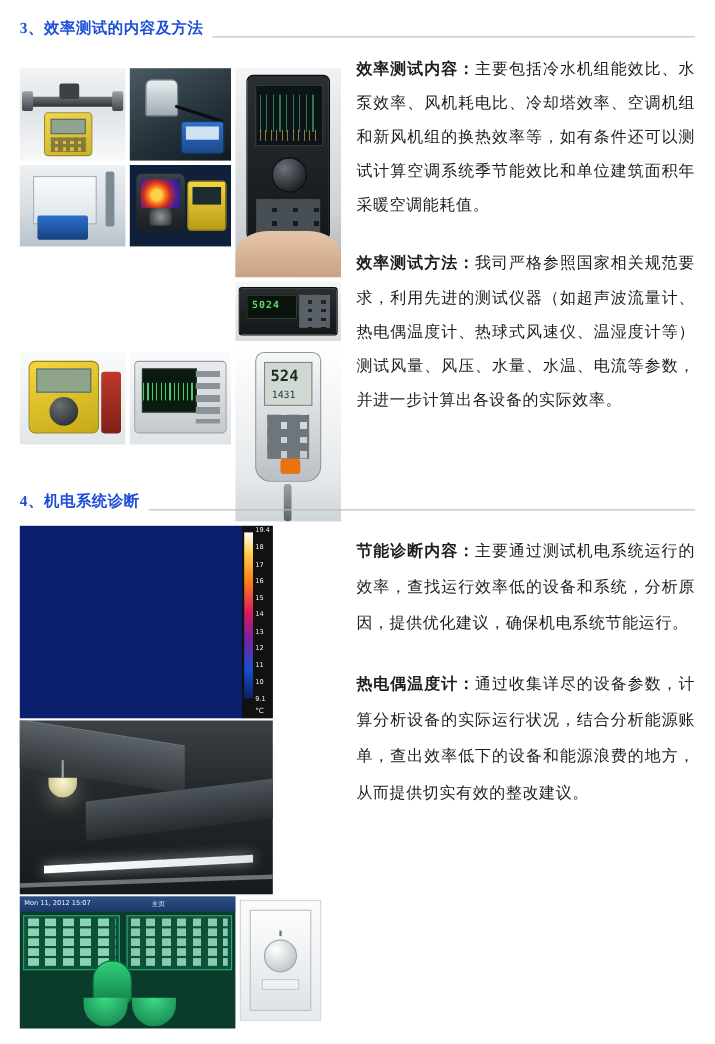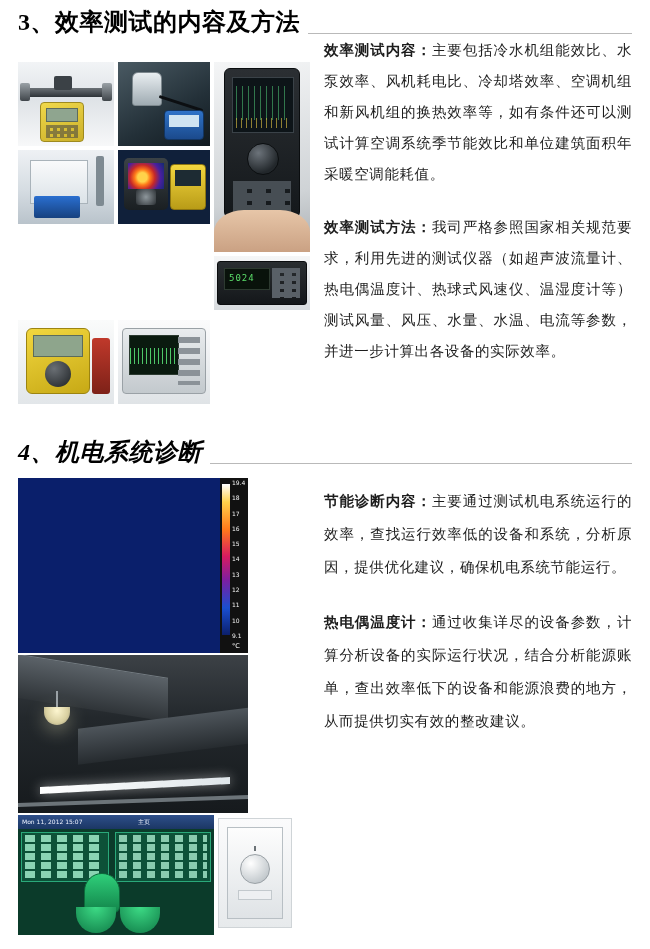--- a/index.html
+++ b/index.html
@@ -18,58 +18,58 @@
   }
 
   
   .section-head {
     position: absolute;
     display: flex;
     align-items: flex-end;
     height: 30px;
   }
   .section-head .htext {
-    font-size: 24px;
+    font-size: 14px;
     font-weight: bold;
-    color: #000000;
+    color: #1d4ed8;
     letter-spacing: 0.5px;
     white-space: nowrap;
     line-height: 1;
     padding-bottom: 4px;
   }
   .section-head .rule {
     flex: 1 1 auto;
     height: 1px;
     background: #b9b9b9;
     margin-left: 8px;
     margin-bottom: 4px;
   }
 
   #head3 { left: 18px; top: 8px; width: 614px; }
-  #head4 { left: 18px; top: 438px; width: 614px; font-style: italic; }
+  #head4 { left: 18px; top: 438px; width: 614px; }
 
   
   .textcol {
     position: absolute;
     width: 308px;
     left: 324px;
   }
   .para {
     font-size: 14.5px;
     color: #1d1d1d;
     line-height: 31px;
     text-align: justify;
     text-justify: inter-ideograph;
     margin: 0 0 8px 0;
     letter-spacing: 0.6px;
   }
   .para .lead {
     font-weight: bold;
   }
-  #textcol3 { top: 35px; }
+  #textcol3 { top: 48px; }
   #textcol4 { top: 485px; }
   #textcol4 .para { line-height: 33px; }
   #textcol4 .p2 { margin-top: 22px; }
   .thumbgrid {
     position: absolute;
     left: 18px;
     top: 62px;
     width: 292px;
     height: 350px;
   }
@@ -232,21 +232,21 @@
     left: 196px; top: 194px; width: 96px; height: 54px;
     background: linear-gradient(180deg,#f5f6f7,#d8dcdf);
   }
   .bench-body {
     position: absolute; left: 3px; top: 5px; right: 3px; bottom: 5px;
     background: linear-gradient(180deg,#2a2e31,#14171a);
     border-radius: 3px; border: 1px solid #0b0d0f;
   }
   .bench-scr {
     position: absolute; left: 6px; top: 6px; width: 46px; height: 22px;
-    background: #09120b; border: 1px solid #2d3a30;
+    background: #09120b; border: 1px solid #2d3a30; font-weight: bold;
   }
   .bench-scr .num {
     position: absolute; left: 4px; top: 4px;
     font-family: "DejaVu Sans Mono", monospace;
     font-size: 9px; color: #5bdc6a; letter-spacing: 1px;
   }
   .bench-keys {
     position: absolute; right: 6px; top: 6px; width: 28px; bottom: 6px;
     background:
       repeating-linear-gradient(180deg,#596067 0 5px, transparent 5px 8px),
@@ -588,20 +588,31 @@
 
     <div class="photo p-scope">
       <div class="sc-body">
         <div class="sc-screen">
           <div class="sc-wave"></div>
         </div>
         <div class="sc-knobs"></div>
       </div>
     </div>
 
+    <div class="photo p-testo">
+      <div class="testo-body">
+        <div class="testo-screen">
+          <div class="big">524</div>
+          <div class="small">1431</div>
+        </div>
+        <div class="testo-keys"></div>
+        <div class="testo-orange"></div>
+      </div>
+      <div class="testo-probe"></div>
+    </div>
   </div>
 
   <div class="textcol" id="textcol3">
     <p class="para p1">
       <span class="lead">效率测试内容：</span><span>主要包括冷水机组能效比、水泵效率、风机耗电比、冷却塔效率、空调机组和新风机组的换热效率等，如有条件还可以测试计算空调系统季节能效比和单位建筑面积年采暖空调能耗值。</span>
     </p>
     <p class="para p2" style="margin-top:22px">
       <span class="lead">效率测试方法：</span><span>我司严格参照国家相关规范要求，利用先进的测试仪器（如超声波流量计、热电偶温度计、热球式风速仪、温湿度计等）测试风量、风压、水量、水温、电流等参数，并进一步计算出各设备的实际效率。</span>
     </p>
   </div>

